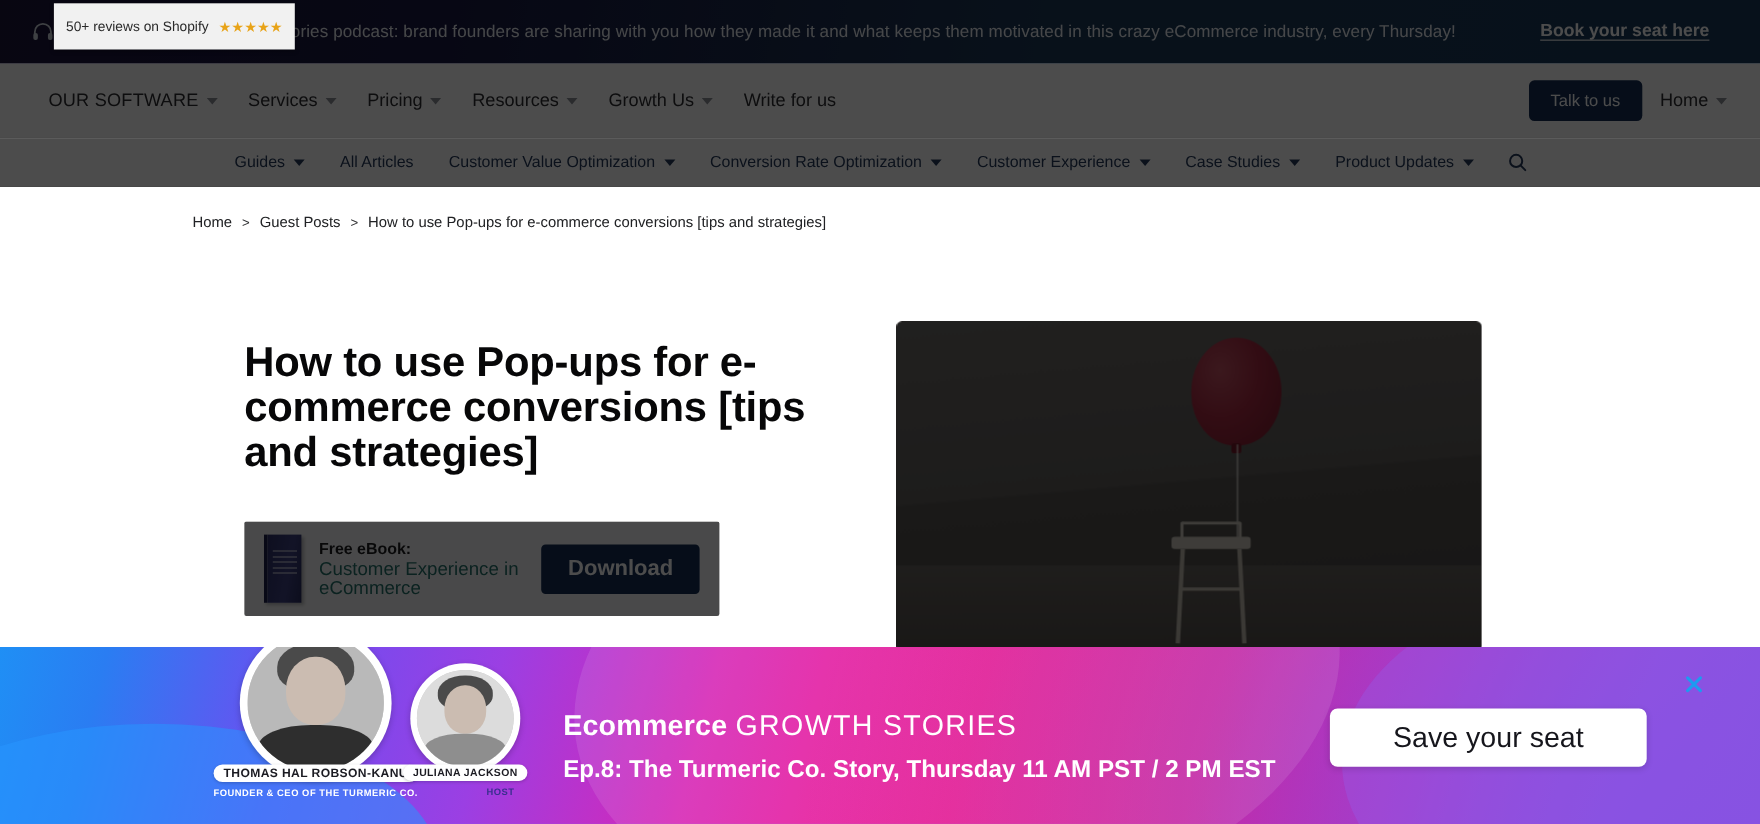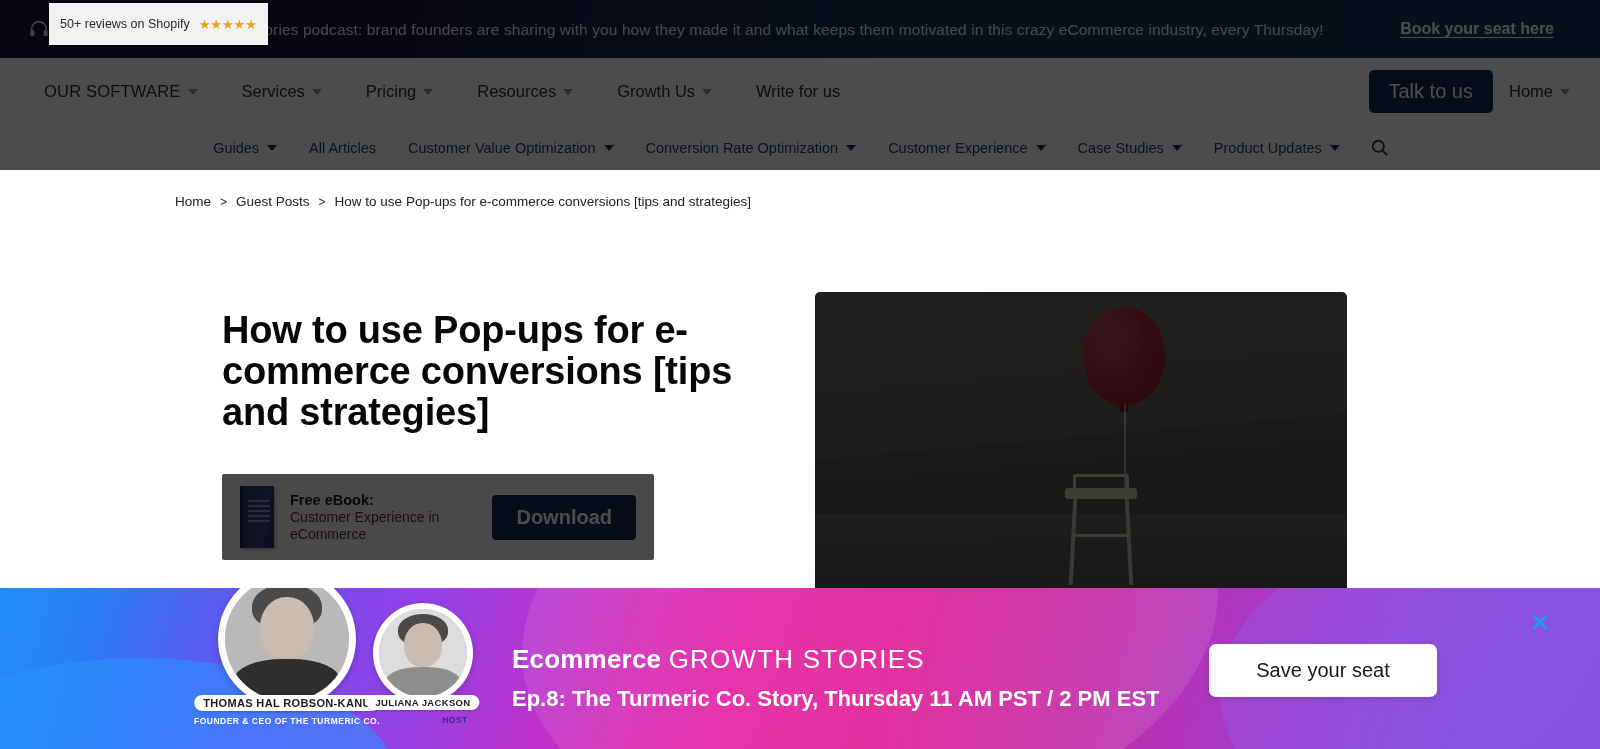--- a/index.html
+++ b/index.html
@@ -57,38 +57,38 @@
     width: 1600px; height: 68px;
     background: #ffffff;
     display: flex; align-items: center;
     padding: 0 30px;
     border-bottom: 1px solid #ececec;
   }
   .brand { display: flex; align-items: center; gap: 12px; margin-right: 22px; }
   .brand-name {
     font-size: 22px; font-weight: 700; letter-spacing: 1.2px; color: #1d1d1f;
   }
-  .nav-links { display: flex; align-items: center; gap: 16px; }
+  .nav-links { display: flex; align-items: center; gap: 0; }
   .nav-link {
     display: flex; align-items: center; gap: 7px;
     font-size: 16.5px; color: #2b2b31;
     padding: 0 14px; white-space: nowrap;
     cursor: pointer;
   }
   .nav-link.caps { text-transform: uppercase; letter-spacing: .2px; }
   .caret {
     width: 0; height: 0;
     border-left: 5px solid transparent;
     border-right: 5px solid transparent;
     border-top: 6px solid #8a8f9a;
   }
   .nav-right { margin-left: auto; display: flex; align-items: center; gap: 16px; }
   .btn-talk {
     background: #0b2d62; color: #fff;
-    font-size: 20px; font-weight: 500;
+    font-size: 15px; font-weight: 500;
     padding: 10px 20px; border-radius: 5px; border: none;
     cursor: pointer; white-space: nowrap;
   }
   .login {
     display: flex; align-items: center; gap: 7px;
     font-size: 16.5px; color: #2b2b31; cursor: pointer;
   }
 
   
   .subnav {
@@ -145,21 +145,21 @@
     box-shadow: 2px 2px 3px rgba(0,0,0,.25);
     position: relative; overflow: hidden;
   }
   .ebook-cover::after {
     content: ""; position: absolute; left: 5px; top: 14px;
     width: 22px; height: 22px;
     background: repeating-linear-gradient(to bottom, rgba(255,255,255,.42) 0 2px, transparent 2px 5px);
   }
   .ebook-text { flex: 1 1 auto; }
   .ebook-title { font-size: 14.5px; font-weight: 700; color: #1c1c20; line-height: 18px; }
-  .ebook-sub { font-size: 14px; color: #7f1d1d; line-height: 17px; }
+  .ebook-sub { font-size: 17px; color: #0f766e; line-height: 17px; }
   .btn-download {
     background: #0b2d62; color: #fff;
     font-size: 20px; font-weight: 600;
     padding: 11px 24px; border-radius: 4px; border: none;
     cursor: pointer; white-space: nowrap;
   }
 
   
   .hero-image {
     position: absolute; left: 815px; top: 292px;
@@ -335,24 +335,24 @@
     font-size: 26px; line-height: 30px; letter-spacing: .2px;
   }
   .popup-line1 .bold { font-weight: 700; }
   .popup-line1 .light { font-weight: 400; letter-spacing: 1.2px; }
   .popup-line2 {
     margin-top: 12px;
     font-size: 22px; font-weight: 700; line-height: 26px;
   }
   .btn-seat {
     position: absolute; left: 1209px; top: 644px;
-    width: 228px; height: 53px;
+    width: 288px; height: 53px;
     background: #ffffff; color: #16161c;
     border: none; border-radius: 7px;
-    font-size: 20px; font-weight: 400;
+    font-size: 26px; font-weight: 400;
     cursor: pointer;
     box-shadow: 0 2px 6px rgba(0,0,0,.15);
     z-index: 61;
   }
   .popup-close {
     position: absolute; left: 1530px; top: 612px;
     width: 20px; height: 20px;
     display: flex; align-items: center; justify-content: center;
     cursor: pointer; z-index: 62;
   }

